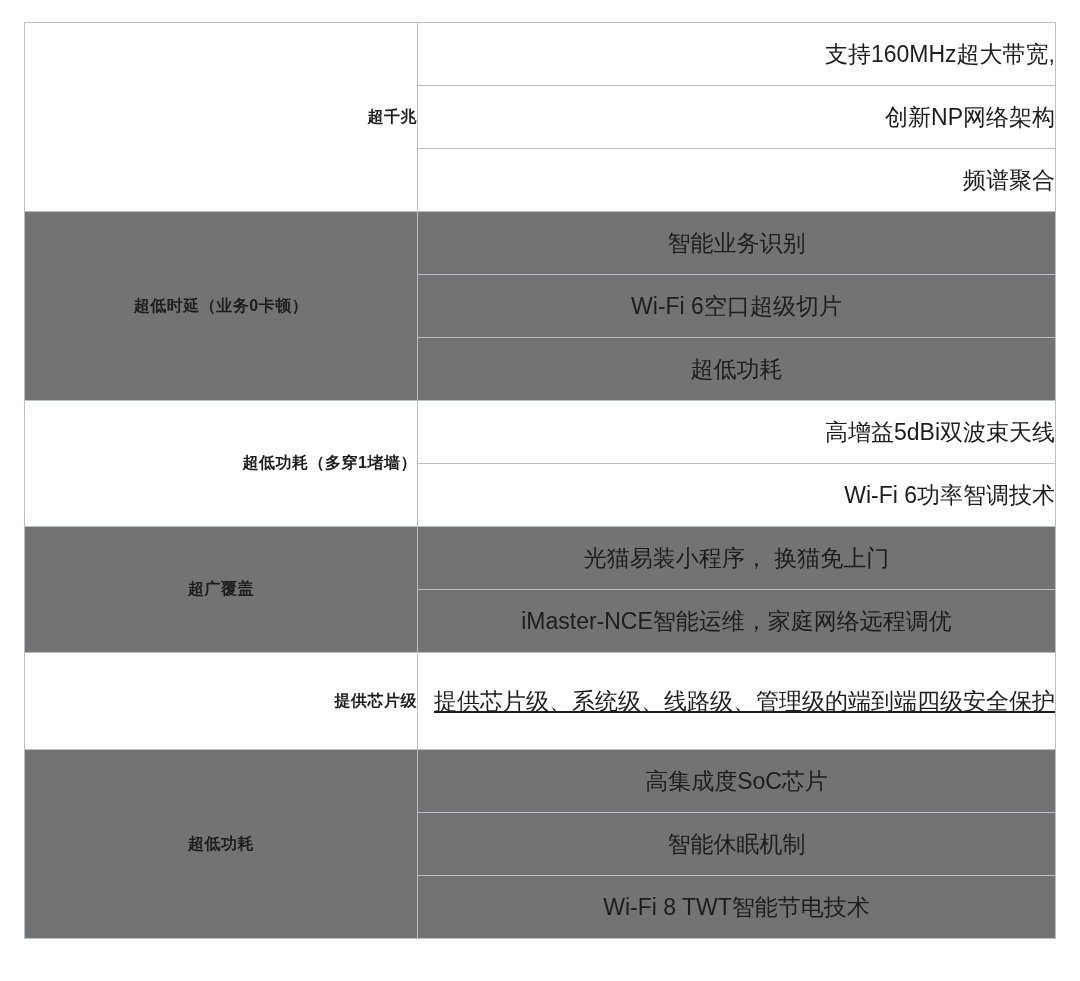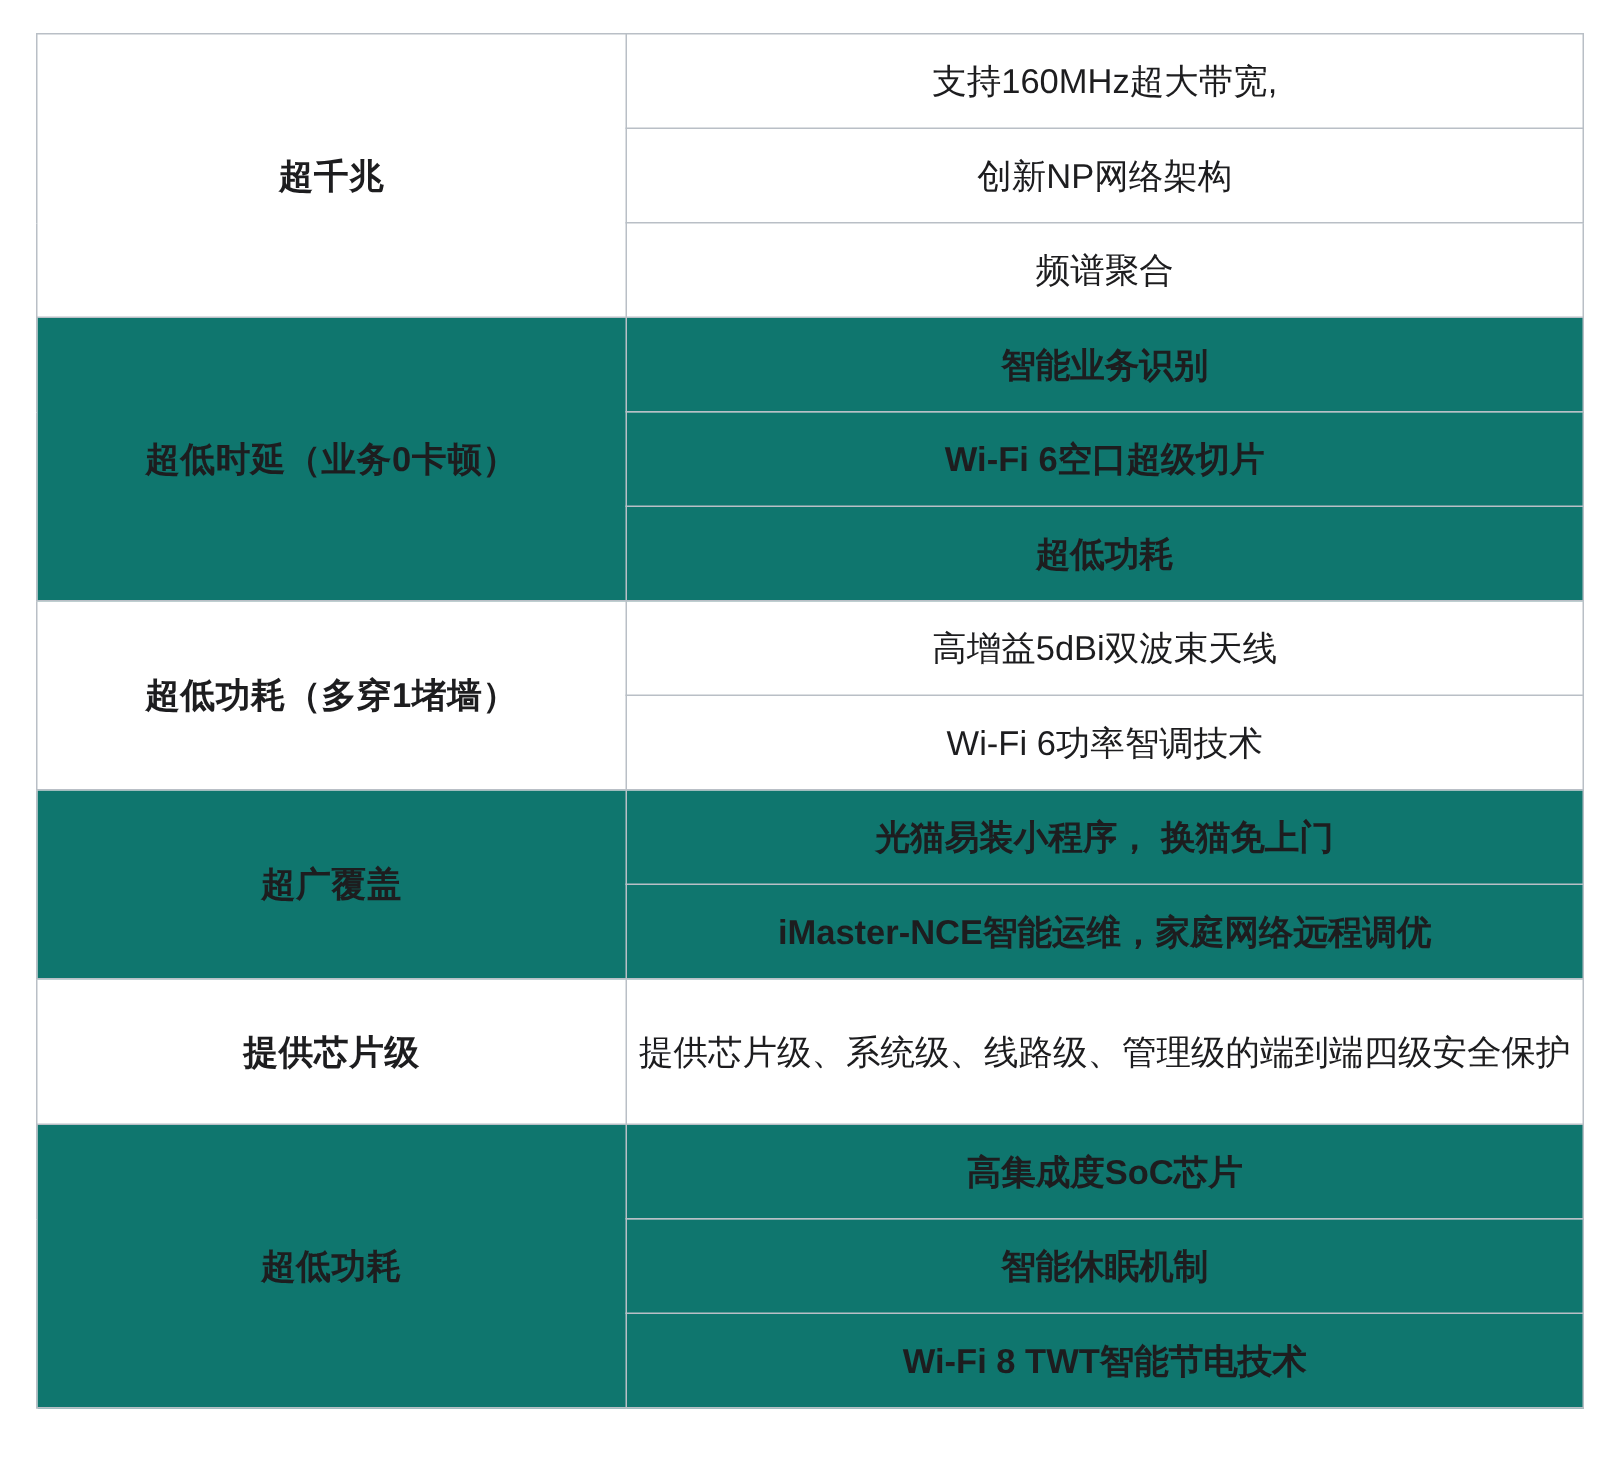--- a/index.html
+++ b/index.html
@@ -28,43 +28,44 @@
   }
   table.feature-table td {
     border: 1px solid #b9bfc6;
     vertical-align: middle;
     padding: 0;
   }
   td.cat-cell {
     width: 392px;
     text-align: center;
     font-weight: bold;
-    font-size: 23px;
+    font-size: 16px;
     letter-spacing: 0.5px;
     line-height: 1.4;
     padding: 6px 10px;
   }
   td.item-cell {
     text-align: center;
     font-size: 23px;
     line-height: 1.42;
     height: 62px;
     padding: 8px 14px;
   }
   tr.shaded td.cat-cell,
   tr.shaded td.item-cell,
   td.shaded {
-    background: #0f766e;
-    font-weight: bold;
+    background: #737373;
   }
   td.plain {
     background: #ffffff;
+    text-align: right;
   }
   .two-line {
     line-height: 1.35;
+    text-decoration: underline;
   }
 </style>
 </head>
 <body>
 
 <div class="page">
   <table class="feature-table">
     <tbody>
 
       <tr>

